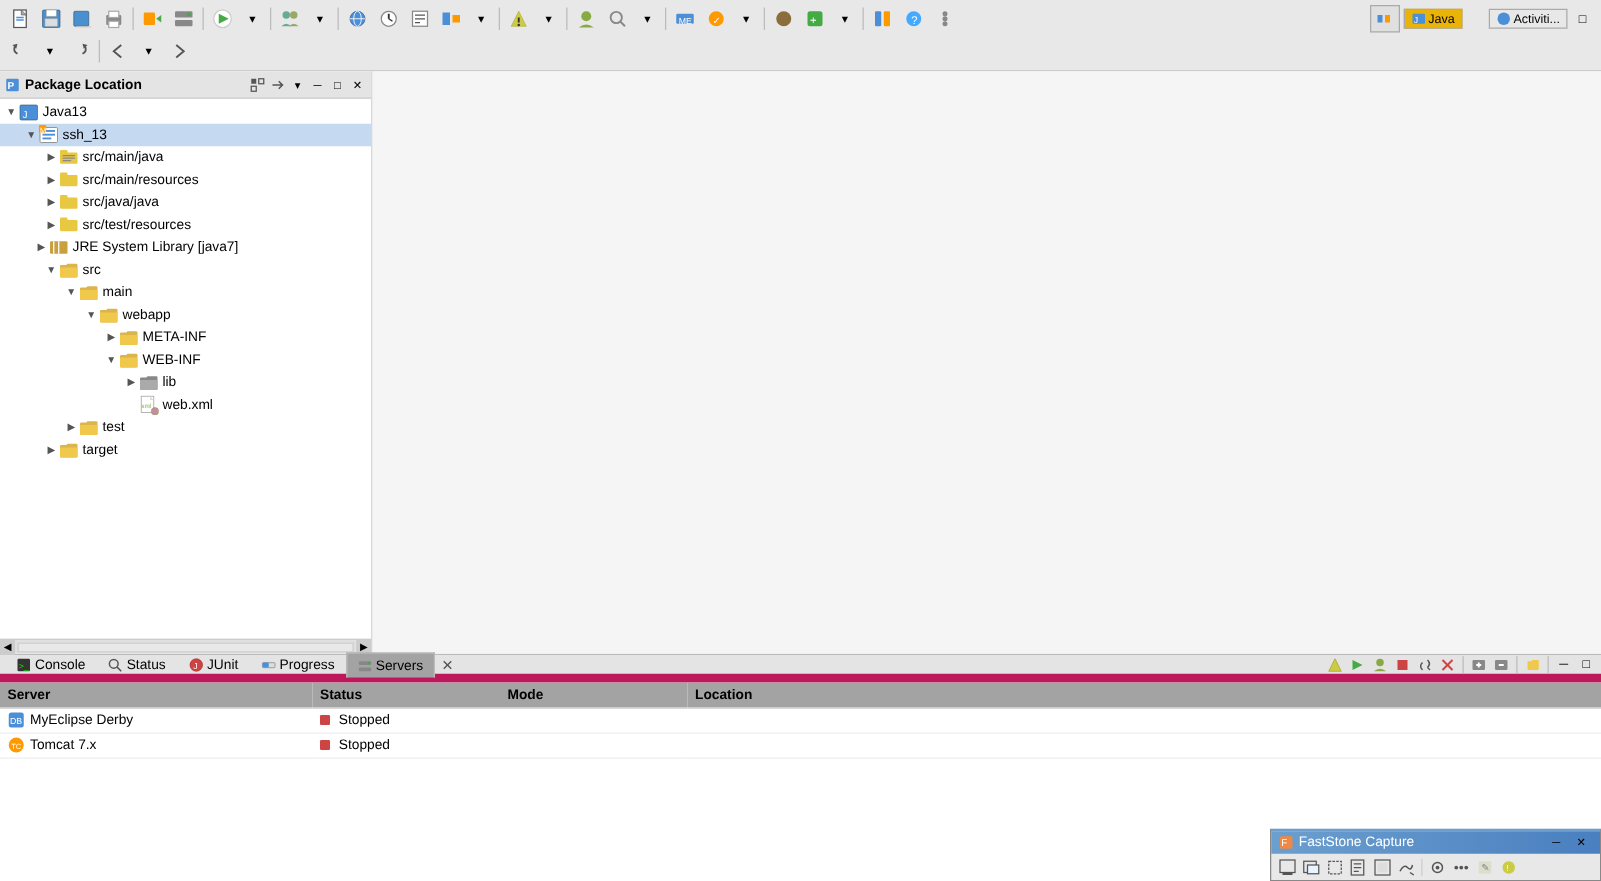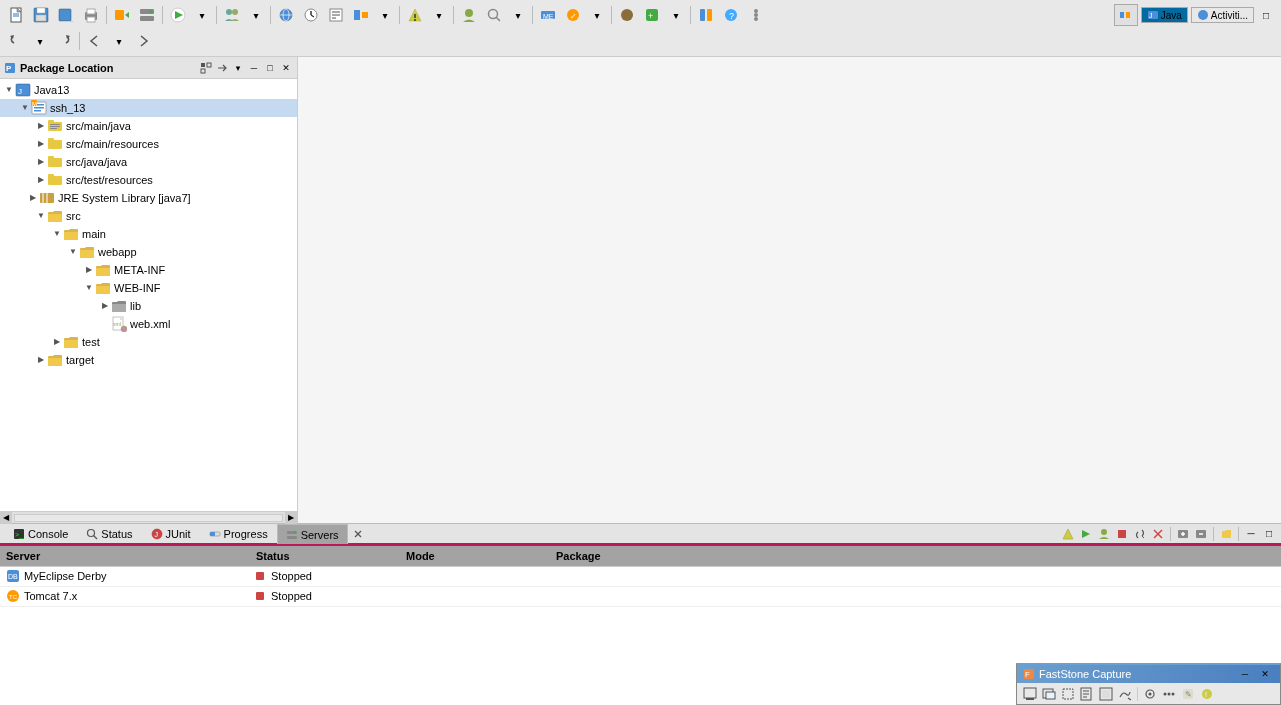--- a/index.html
+++ b/index.html
@@ -137,21 +137,21 @@
       height: 185px;
       border-top: 1px solid #bbb;
       display: flex;
       flex-direction: column;
       background: #fff;
     }
     .bottom-tabs {
       display: flex;
       align-items: center;
       background: #e4e4e4;
-      border-bottom: 3px solid #be185d;
+      border-bottom: 7px solid #be185d;
       height: 22px;
       padding: 0 4px;
       justify-content: space-between;
     }
     .tabs-left {
       display: flex;
       align-items: center;
       gap: 0;
     }
     .tab {
@@ -446,28 +446,28 @@
         </svg>
     </button>
     <div style="flex:1"></div>
 
     <button class="toolbar-btn" style="border:1px solid #aaa; background:#e0e0e0; padding: 0 4px; font-size:10px;">
       <svg width="12" height="12" viewBox="0 0 12 12" style="margin-right:2px">
           <rect x="1" y="3" width="4" height="6" fill="#4a8fd8"></rect>
           <rect x="7" y="3" width="4" height="6" fill="#f90"></rect>
         </svg>
     </button>
-    <span style="border:1px solid #aaa; background:#0369a1; padding:1px 5px; font-size:10px; cursor:pointer; display:flex; align-items:center; margin-left:2px;">
+    <span style="border:1px solid #aaa; background:#eab308; padding:1px 5px; font-size:10px; cursor:pointer; display:flex; align-items:center; margin-left:2px;">
       <svg width="12" height="12" viewBox="0 0 12 12" style="margin-right:2px">
           <rect x="1" y="2" width="10" height="8" fill="#4a8fd8" rx="1"></rect>
           <text x="2" y="9" font-size="7" fill="#fff">J</text>
         </svg>
       <span>Java</span>
     </span>
-    <span style="border:1px solid #aaa; background:#e8e8e8; padding:1px 5px; font-size:10px; cursor:pointer; display:flex; align-items:center; margin-left:2px;">
+    <span style="border:1px solid #aaa; background:#e8e8e8; padding:1px 5px; font-size:10px; cursor:pointer; display:flex; align-items:center; margin-left:20px;">
       <svg width="12" height="12" viewBox="0 0 12 12" style="margin-right:2px">
           <circle cx="6" cy="6" r="5" fill="#4a8fd8"></circle>
         </svg>
       <span>Activiti...</span>
     </span>
     <button class="toolbar-btn">□</button>
   </div>
 
   <div class="toolbar-row">
     <button class="toolbar-btn" title="Undo">
@@ -827,21 +827,21 @@
     </div>
   </div>
 
   <div class="servers-content">
     <table class="servers-table">
       <thead>
         <tr>
           <th style="width:250px;">Server</th>
           <th style="width:150px;margin-left:40px;">Status</th>
           <th style="width:150px;">Mode</th>
-          <th>Package</th>
+          <th>Location</th>
         </tr>
       </thead>
       <tbody>
 
         <tr class="server-row">
           <td>
             <div style="display:flex;align-items:center;gap:4px;">
               <svg width="14" height="14" viewBox="0 0 14 14">
                   <rect x="1" y="1" width="12" height="12" rx="2" fill="#4a8fd8"></rect>
                   <text x="2" y="10" font-size="7" fill="#fff">DB</text>

